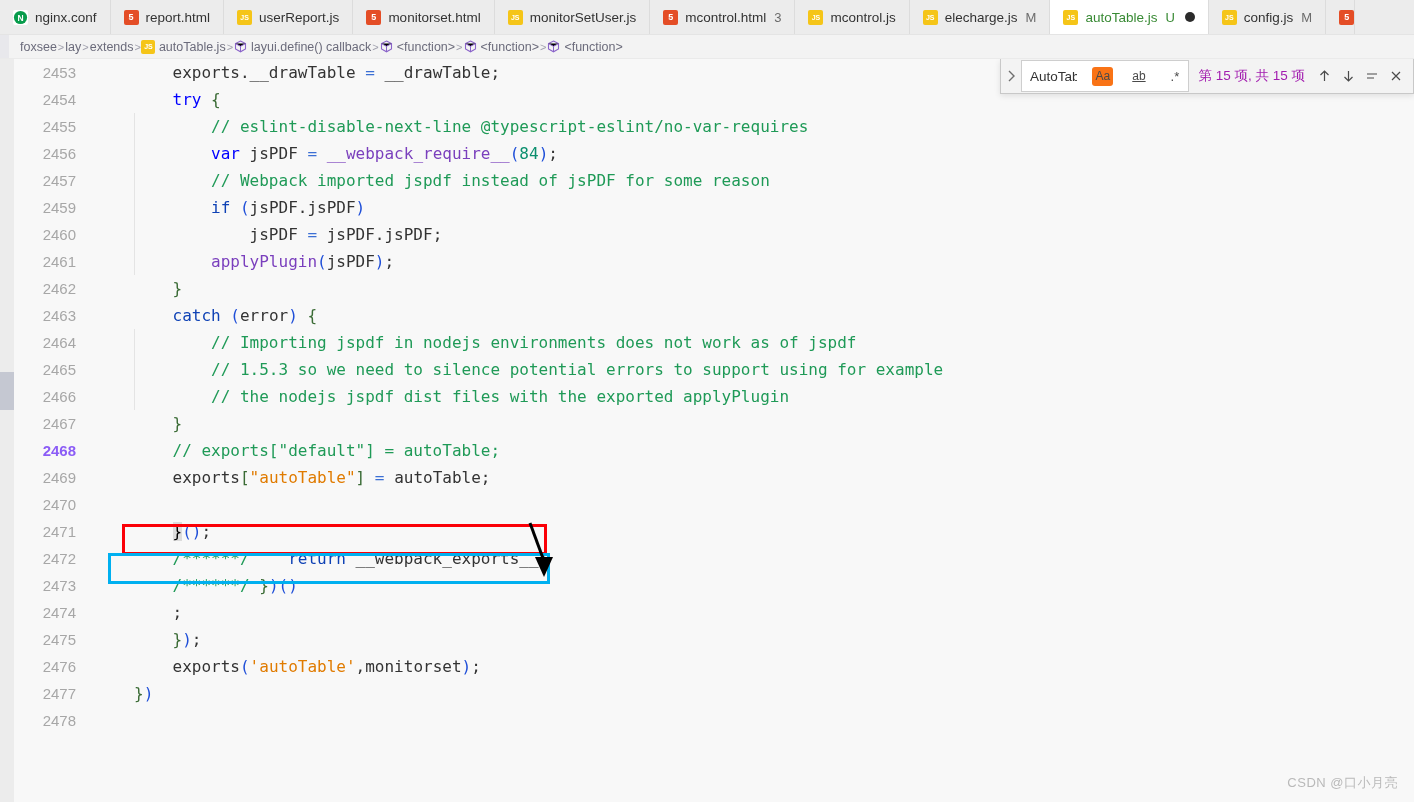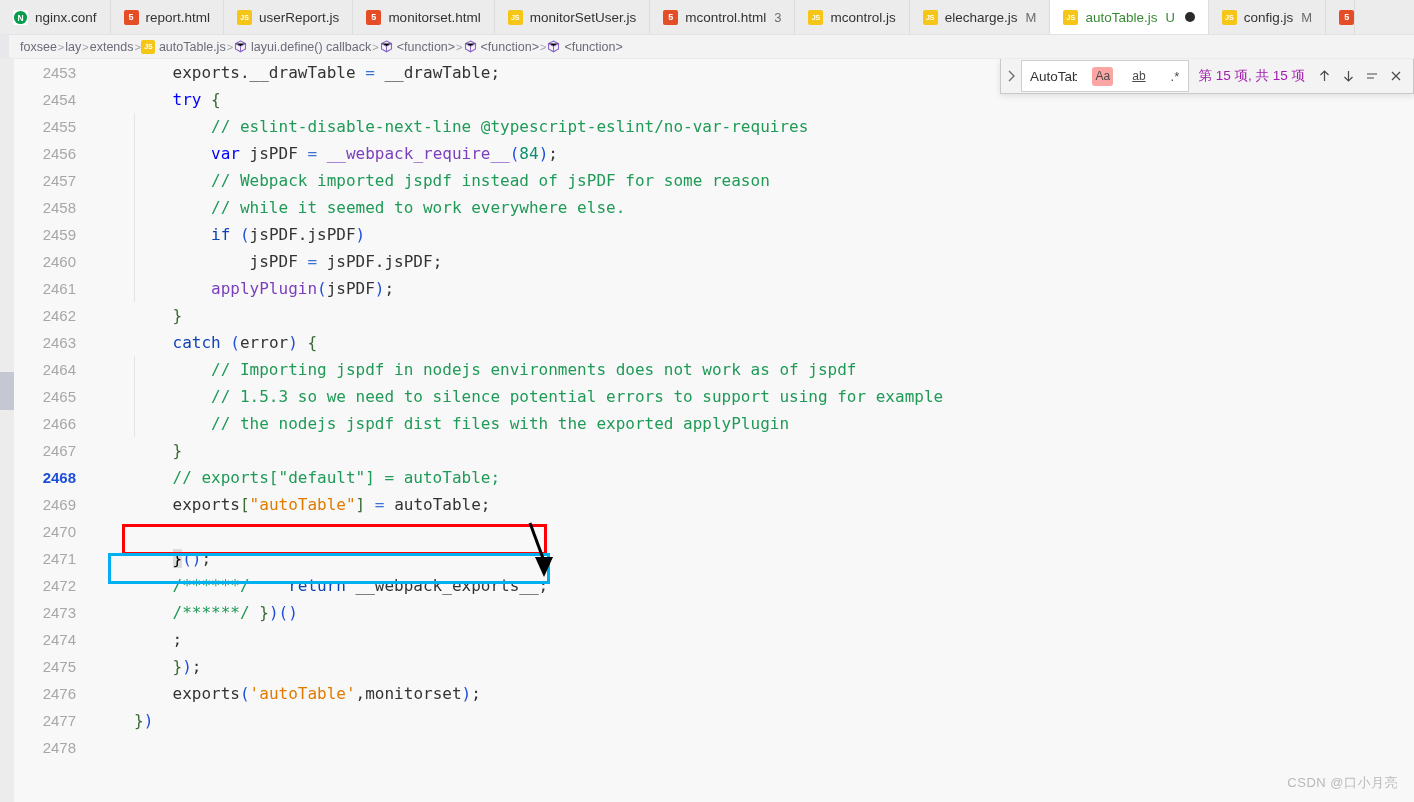--- a/index.html
+++ b/index.html
@@ -120,21 +120,21 @@
   .lineno {
     width: 78px;
     text-align: right;
     padding-right: 16px;
     color: #a7a7a7;
     font-family: "Liberation Sans", sans-serif;
     font-size: 15px;
     flex-shrink: 0;
     user-select: none;
   }
-  .row.active .lineno { color: #1d4ed8; font-weight: bold; }
+  .row.active .lineno { color: #8b5cf6; font-weight: bold; }
   .code { flex: 1; padding-left: 42px; position: relative; }
 
   
   .code::before {
     content: "";
     position: absolute;
     left: 42px; top: 0; bottom: 0;
     width: 1px;
     background: transparent;
   }
@@ -226,21 +226,21 @@
     min-width: 0;
   }
   .fbtn {
     width: 21px; height: 19px;
     display: flex; align-items: center; justify-content: center;
     font-size: 12px; color: #4a4a4a;
     border-radius: 3px; cursor: pointer;
     font-family: "Liberation Sans", sans-serif;
     flex-shrink: 0;
   }
-  .fbtn.on { background: #fca5a5; }
+  .fbtn.on { background: #f97316; }
   .fbtn u { text-decoration: underline; text-align: right; }
   .find-count {
     font-size: 13.5px;
     color: #a21caf;
     padding: 0 4px 0 9px;
     white-space: nowrap;
     font-family: "Liberation Sans", sans-serif;
   }
   .find-nav {
     display: flex; align-items: center; gap: 2px; margin-left: 4px;
@@ -378,21 +378,20 @@
   <div class="left-rail">
     <div class="left-rail-thumb"></div>
   </div>
 
   <div class="code-area" id="code-area">
       <div class="row"><div class="lineno">2453</div><div class="code"><span class="p">    </span><span class="p">exports.__drawTable </span><span class="op">=</span><span class="p"> __drawTable;</span></div></div>
       <div class="row"><div class="lineno">2454</div><div class="code"><span class="p">    </span><span class="k">try</span><span class="p"> </span><span class="br1">{</span></div></div>
       <div class="row ind1"><div class="lineno">2455</div><div class="code"><span class="p">        </span><span class="c">// eslint-disable-next-line @typescript-eslint/no-var-requires</span></div></div>
       <div class="row ind1"><div class="lineno">2456</div><div class="code"><span class="p">        </span><span class="k">var</span><span class="p"> jsPDF </span><span class="op">=</span><span class="p"> </span><span class="f">__webpack_require__</span><span class="br2">(</span><span class="n">84</span><span class="br2">)</span><span class="p">;</span></div></div>
       <div class="row ind1"><div class="lineno">2457</div><div class="code"><span class="p">        </span><span class="c">// Webpack imported jspdf instead of jsPDF for some reason</span></div></div>
-      <div class="row ind1"><div class="lineno">2458</div><div class="code"><span class="p">        </span><span class="c">// while it seemed to work everywhere else.</span></div></div>
       <div class="row ind1"><div class="lineno">2459</div><div class="code"><span class="p">        </span><span class="kw">if</span><span class="p"> </span><span class="br2">(</span><span class="p">jsPDF.jsPDF</span><span class="br2">)</span></div></div>
       <div class="row ind1"><div class="lineno">2460</div><div class="code"><span class="p">            </span><span class="p">jsPDF </span><span class="op">=</span><span class="p"> jsPDF.jsPDF;</span></div></div>
       <div class="row ind1"><div class="lineno">2461</div><div class="code"><span class="p">        </span><span class="f">applyPlugin</span><span class="br2">(</span><span class="p">jsPDF</span><span class="br2">)</span><span class="p">;</span></div></div>
       <div class="row"><div class="lineno">2462</div><div class="code"><span class="p">    </span><span class="br1">}</span></div></div>
       <div class="row"><div class="lineno">2463</div><div class="code"><span class="p">    </span><span class="kw">catch</span><span class="p"> </span><span class="br2">(</span><span class="p">error</span><span class="br2">)</span><span class="p"> </span><span class="br1">{</span></div></div>
       <div class="row ind1"><div class="lineno">2464</div><div class="code"><span class="p">        </span><span class="c">// Importing jspdf in nodejs environments does not work as of jspdf</span></div></div>
       <div class="row ind1"><div class="lineno">2465</div><div class="code"><span class="p">        </span><span class="c">// 1.5.3 so we need to silence potential errors to support using for example</span></div></div>
       <div class="row ind1"><div class="lineno">2466</div><div class="code"><span class="p">        </span><span class="c">// the nodejs jspdf dist files with the exported applyPlugin</span></div></div>
       <div class="row"><div class="lineno">2467</div><div class="code"><span class="p">    </span><span class="br1">}</span></div></div>
       <div class="row active"><div class="lineno">2468</div><div class="code"><span class="p">    </span><span class="c">// exports["default"] = autoTable;</span></div></div>

